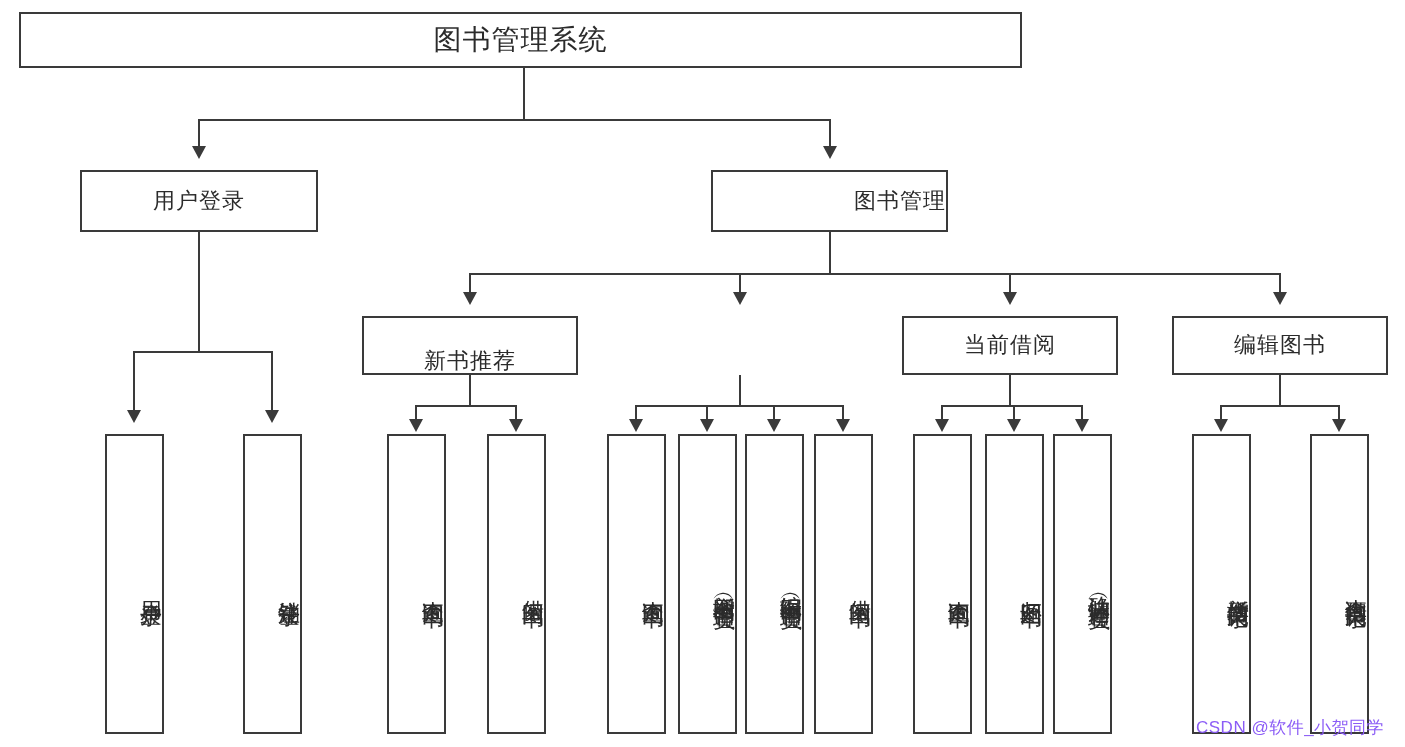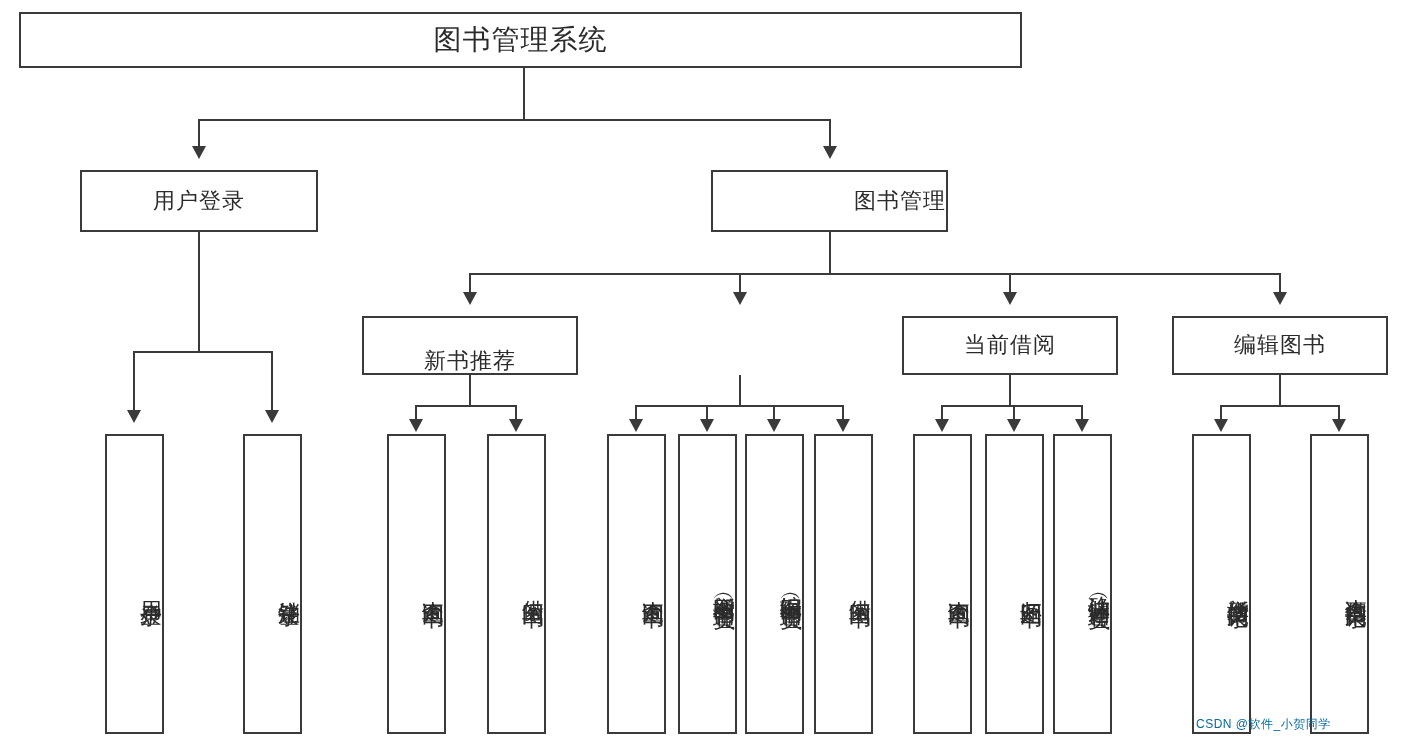--- a/index.html
+++ b/index.html
@@ -66,22 +66,22 @@
     position: absolute;
     width: 0;
     height: 0;
     border-left: 7px solid transparent;
     border-right: 7px solid transparent;
     border-top: 13px solid #3a3a3a;
   }
   
   #watermark {
     position: absolute;
-    color: #0369a1;
-    font-size: 12px;
+    color: #8b5cf6;
+    font-size: 17px;
     white-space: nowrap;
     letter-spacing: 0.5px;
     pointer-events: none;
   }
 </style>
 </head>
 <body>
 
 <div id="canvas">
 

